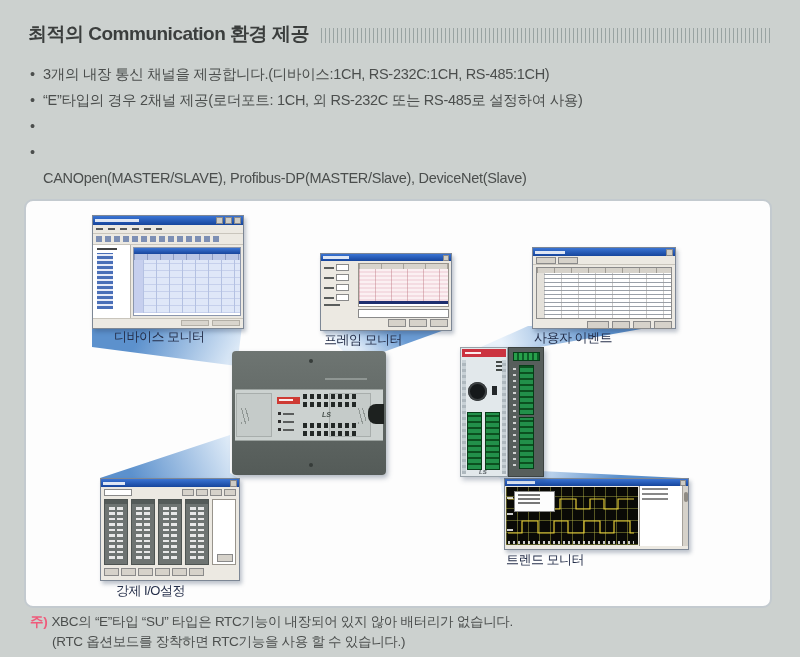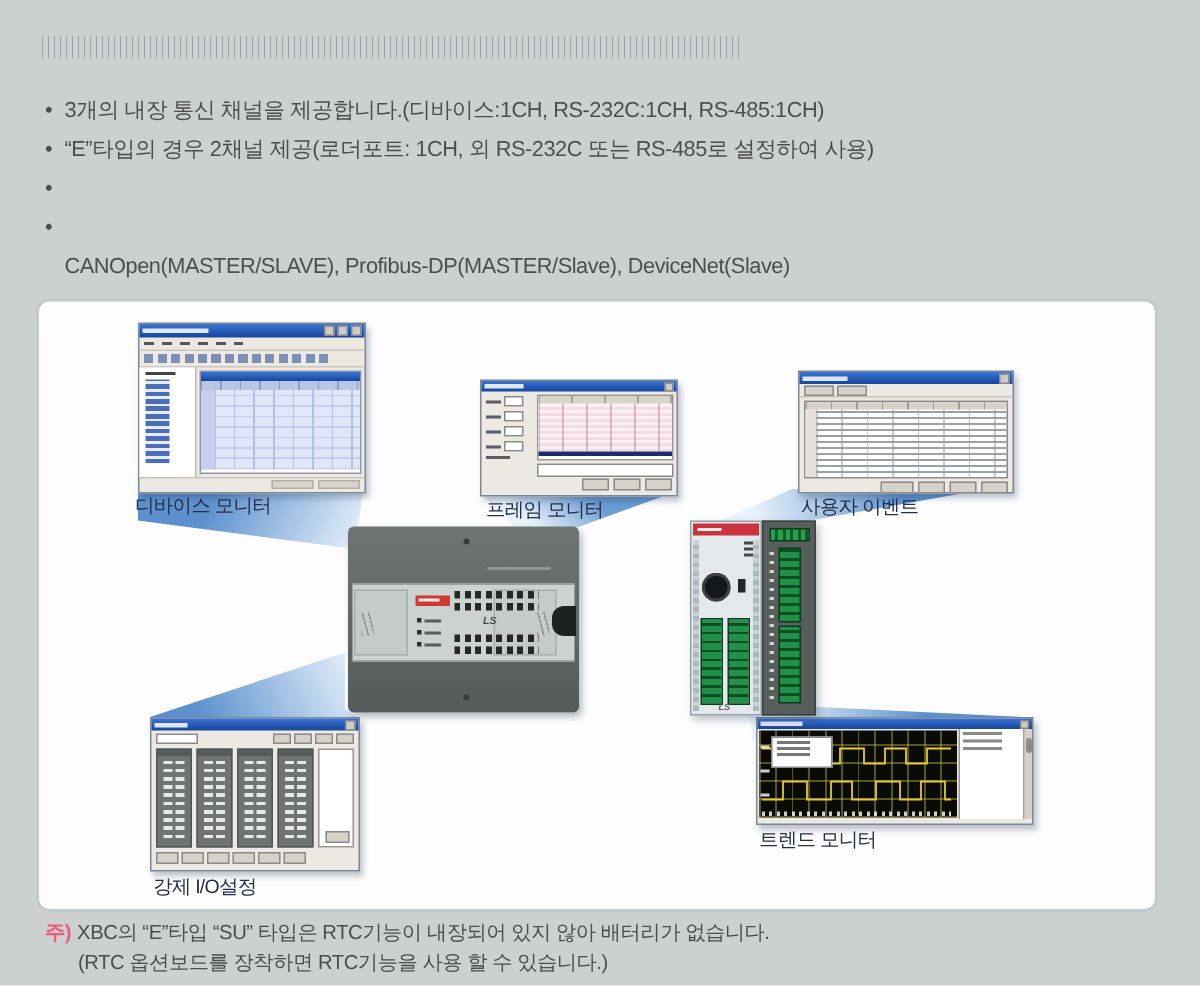--- a/index.html
+++ b/index.html
@@ -150,20 +150,21 @@
   
   .footnote{position:absolute;left:30px;top:612px;font-size:13.5px;color:#4b4e4d;letter-spacing:-0.3px;line-height:20px;}
   .footnote .nline{display:flex;gap:4px;}
   .note-prefix{color:#ef5b7b;font-weight:bold;}
   .footnote .indent{padding-left:22px;}
 </style>
 </head>
 <body>
 
 <div class="title-row">
+  <div class="page-title">최적의 Communication 환경 제공</div>
   <div class="title-hatch"></div>
 </div>
 
 <div class="feature-list">
   <div class="feat">
     <span class="marker">•</span>
     <span>3개의 내장 통신 채널을 제공합니다.(디바이스:1CH, RS-232C:1CH, RS-485:1CH)</span>
   </div>
   <div class="feat">
     <span class="marker">•</span>
@@ -442,24 +443,24 @@
       <div class="lstag">LS</div>
     </div>
     <div class="mod-b">
       <div class="gtop"></div>
       <div class="marks"></div>
       <div class="greencol gv1"></div>
       <div class="greencol gv2"></div>
     </div>
   </div>
 
-  <div class="shot-label" id="lbl-device" style="left:64px;top:127px">디바이스 모니터</div>
+  <div class="shot-label" id="lbl-device" style="left:88px;top:127px">디바이스 모니터</div>
   <div class="shot-label" id="lbl-frame" style="left:298px;top:130px">프레임 모니터</div>
   <div class="shot-label" id="lbl-event" style="left:508px;top:128px">사용자 이벤트</div>
-  <div class="shot-label" id="lbl-forced" style="left:76px;top:381px">강제 I/O설정</div>
+  <div class="shot-label" id="lbl-forced" style="left:90px;top:381px">강제 I/O설정</div>
   <div class="shot-label" id="lbl-trend" style="left:480px;top:350px">트렌드 모니터</div>
 </div>
 
 <div class="footnote">
   <div class="nline">
     <span class="note-prefix">주)</span>
     <span>XBC의 “E”타입 “SU” 타입은 RTC기능이 내장되어 있지 않아 배터리가 없습니다.</span>
   </div>
   <div class="indent">(RTC 옵션보드를 장착하면 RTC기능을 사용 할 수 있습니다.)</div>
 </div>

